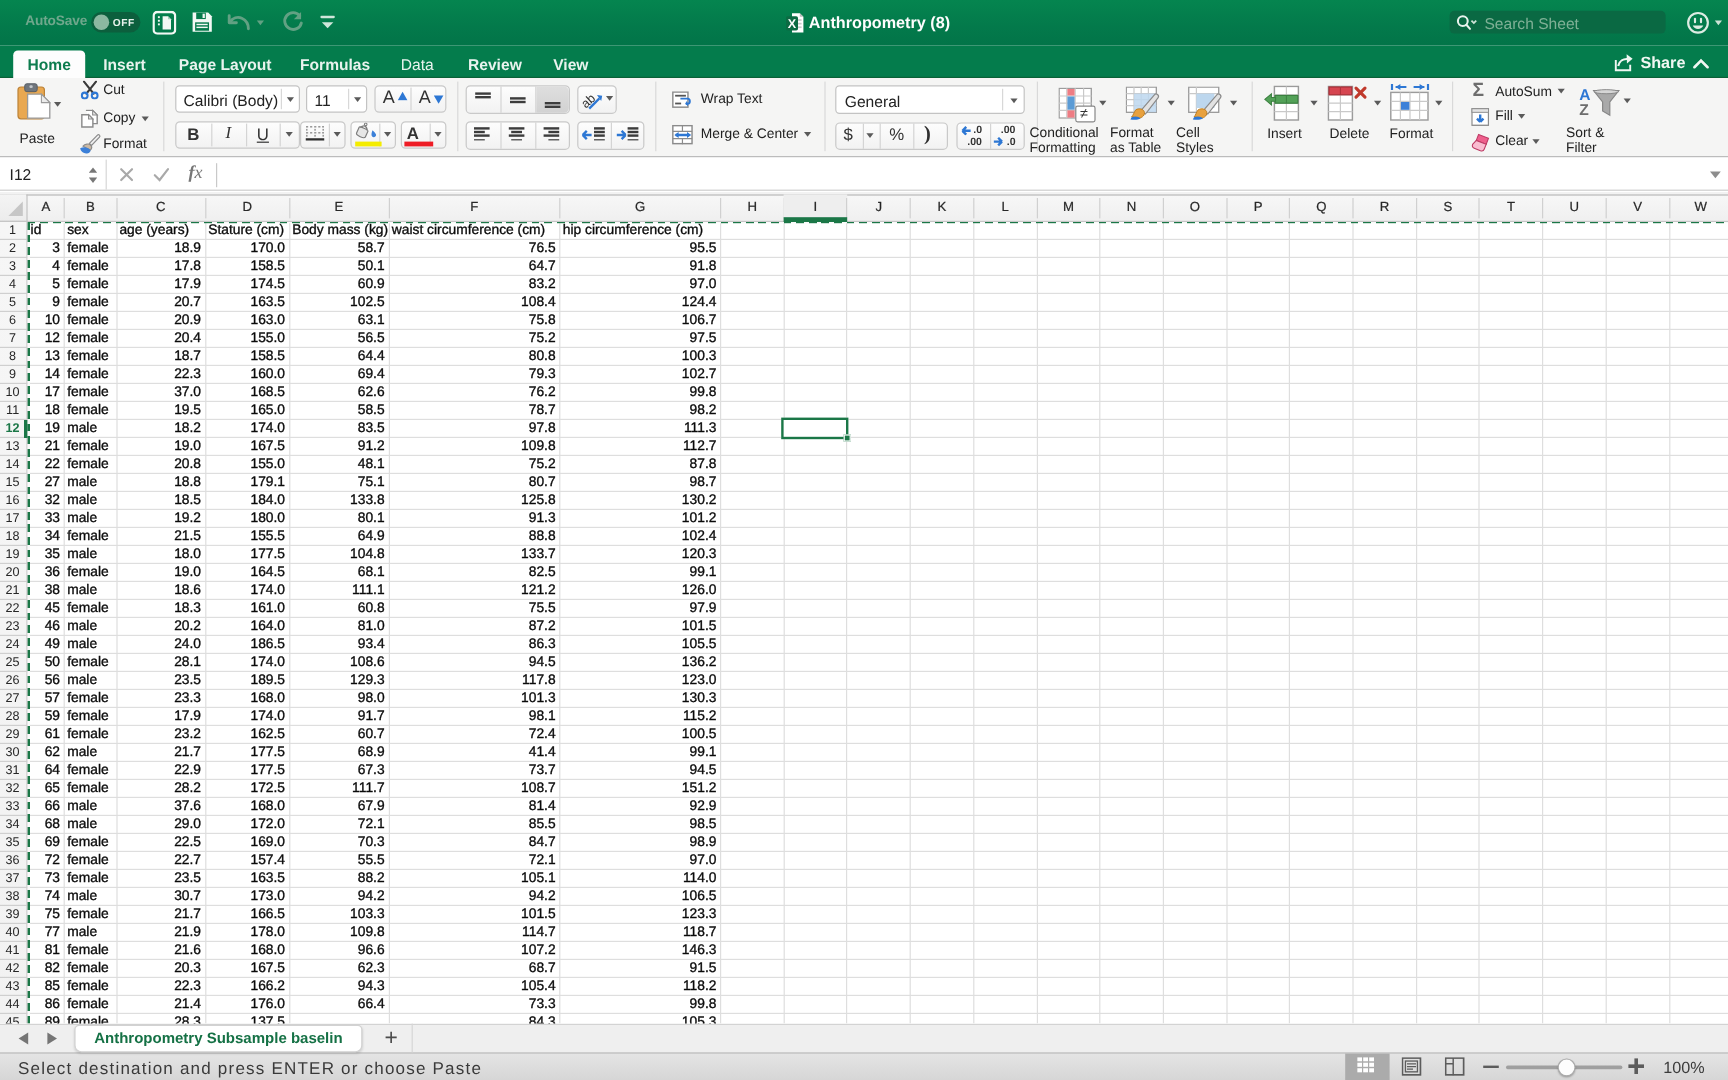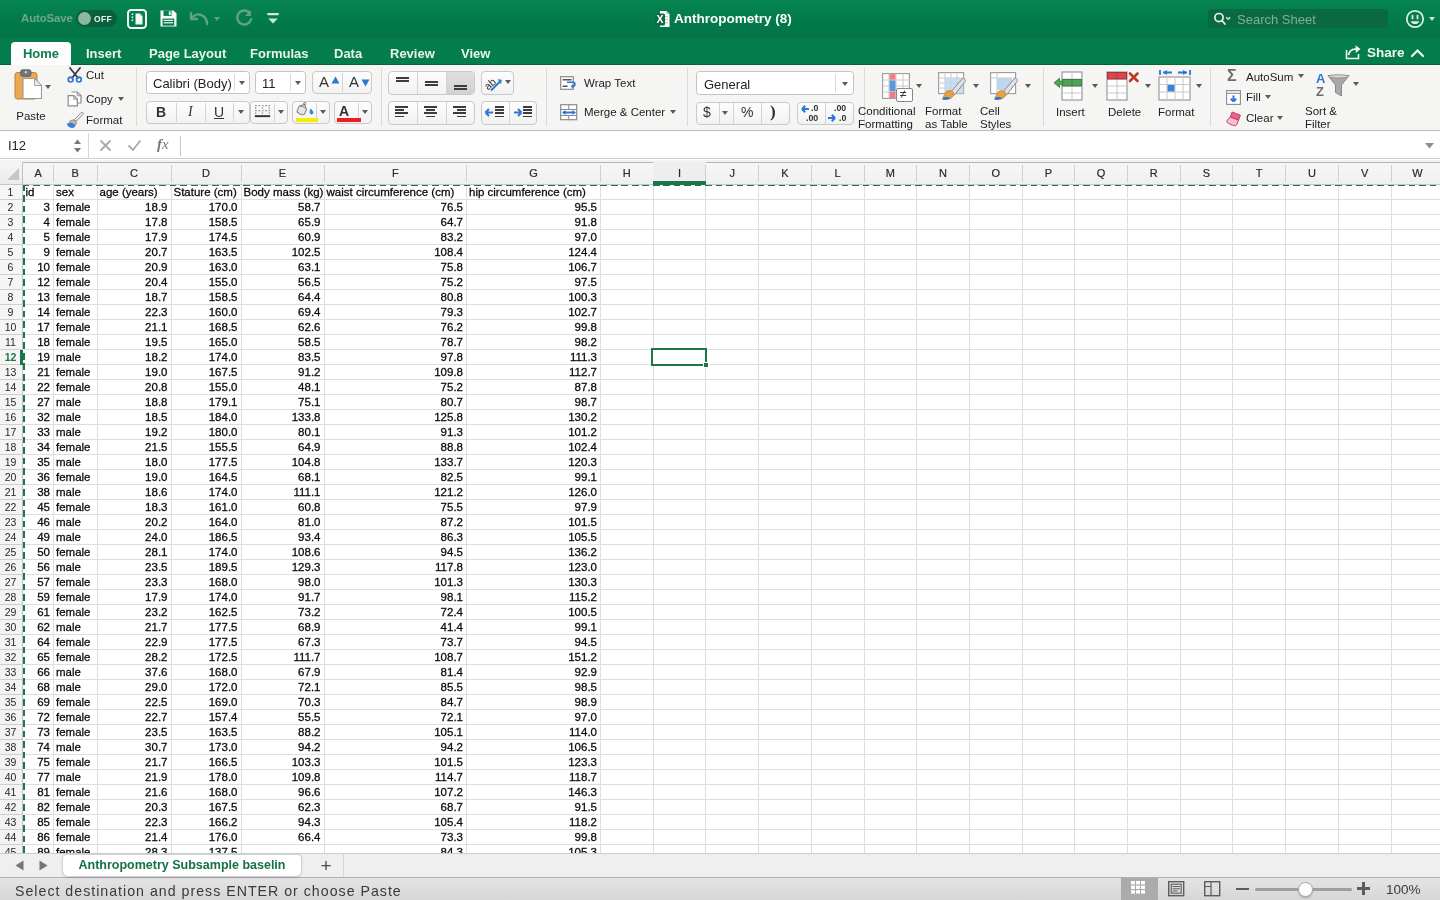--- a/index.html
+++ b/index.html
@@ -94,21 +94,21 @@
 <circle cx="10" cy="10" r="8.2" fill="none" stroke="#ddecE3" stroke-width="1.8"></circle>
 <rect x="6.6" y="5.8" width="1.8" height="4.6" rx="0.9" fill="#ddecE3"></rect>
     <rect x="11.6" y="5.8" width="1.8" height="4.6" rx="0.9" fill="#ddecE3"></rect>
 <path d="M5.6 12.2 A 4.8 4.8 0 0 0 14.4 12.2z" fill="#ddecE3"></path>
 </svg>
 <div class="ab dd" style="left:1429px;top:17px;border-top-color:#cfe3d7"></div>
 <div class="ab" style="left:11px;top:42px;width:60px;height:23px;background:#fdfdfd;border-radius:4px 4px 0 0;text-align:center;font-size:13px;font-weight:bold;color:#0d7c4e;line-height:23px">Home</div>
 <div class="ab" style="left:86px;top:41px;font-size:13px;font-weight:bold;color:#e9f3ee;line-height:25px">Insert</div>
 <div class="ab" style="left:149px;top:41px;font-size:13px;font-weight:bold;color:#e9f3ee;line-height:25px">Page Layout</div>
 <div class="ab" style="left:250px;top:41px;font-size:13px;font-weight:bold;color:#e9f3ee;line-height:25px">Formulas</div>
-<div class="ab" style="left:334px;top:41px;font-size:13px;font-weight:bold;color:#e9f3ee;line-height:25px">Data</div>
+<div class="ab" style="left:334px;top:41px;font-size:13px;font-weight:normal;color:#e9f3ee;line-height:25px">Data</div>
 <div class="ab" style="left:390px;top:41px;font-size:13px;font-weight:bold;color:#e9f3ee;line-height:25px">Review</div>
 <div class="ab" style="left:461px;top:41px;font-size:13px;font-weight:bold;color:#e9f3ee;line-height:25px">View</div>
 <svg class="ab" style="left:1345px;top:44px" width="17" height="16" viewBox="0 0 17 16">
 <path d="M1.5 6v8.5h12V10" fill="none" stroke="#f0f7f2" stroke-width="1.6"></path>
 <path d="M3.5 11 C4.5 6.5 8 4.8 11.5 5.2" fill="none" stroke="#f0f7f2" stroke-width="1.8"></path>
 <path d="M10.5 1.2 15.5 5 10.8 9z" fill="#f0f7f2"></path>
 </svg>
 <div class="ab" style="left:1367px;top:45px;font-size:13.5px;font-weight:bold;color:#f0f7f2">Share</div>
 <svg class="ab" style="left:1410px;top:48px" width="15" height="10" viewBox="0 0 15 10">
     <path d="M2 8 7.5 2.5 13 8" fill="none" stroke="#f0f7f2" stroke-width="2.2" stroke-linecap="round"></path>
@@ -634,21 +634,21 @@
 <div class="c" style="left:56.0px;top:15.0px">female</div>
 <div class="c r" style="left:97px;top:15.0px;width:70.5px">18.9</div>
 <div class="c r" style="left:171px;top:15.0px;width:66.5px">170.0</div>
 <div class="c r" style="left:241px;top:15.0px;width:79.5px">58.7</div>
 <div class="c r" style="left:324px;top:15.0px;width:139.0px">76.5</div>
 <div class="c r" style="left:466.5px;top:15.0px;width:130.5px">95.5</div>
 <div class="c r" style="left:23px;top:30.0px;width:27.0px">4</div>
 <div class="c" style="left:56.0px;top:30.0px">female</div>
 <div class="c r" style="left:97px;top:30.0px;width:70.5px">17.8</div>
 <div class="c r" style="left:171px;top:30.0px;width:66.5px">158.5</div>
-<div class="c r" style="left:241px;top:30.0px;width:79.5px">65.9</div>
+<div class="c r" style="left:241px;top:30.0px;width:79.5px">50.1</div>
 <div class="c r" style="left:324px;top:30.0px;width:139.0px">64.7</div>
 <div class="c r" style="left:466.5px;top:30.0px;width:130.5px">91.8</div>
 <div class="c r" style="left:23px;top:45.0px;width:27.0px">5</div>
 <div class="c" style="left:56.0px;top:45.0px">female</div>
 <div class="c r" style="left:97px;top:45.0px;width:70.5px">17.9</div>
 <div class="c r" style="left:171px;top:45.0px;width:66.5px">174.5</div>
 <div class="c r" style="left:241px;top:45.0px;width:79.5px">60.9</div>
 <div class="c r" style="left:324px;top:45.0px;width:139.0px">83.2</div>
 <div class="c r" style="left:466.5px;top:45.0px;width:130.5px">97.0</div>
 <div class="c r" style="left:23px;top:60.0px;width:27.0px">9</div>
@@ -681,21 +681,21 @@
 <div class="c r" style="left:466.5px;top:105.0px;width:130.5px">100.3</div>
 <div class="c r" style="left:23px;top:120.0px;width:27.0px">14</div>
 <div class="c" style="left:56.0px;top:120.0px">female</div>
 <div class="c r" style="left:97px;top:120.0px;width:70.5px">22.3</div>
 <div class="c r" style="left:171px;top:120.0px;width:66.5px">160.0</div>
 <div class="c r" style="left:241px;top:120.0px;width:79.5px">69.4</div>
 <div class="c r" style="left:324px;top:120.0px;width:139.0px">79.3</div>
 <div class="c r" style="left:466.5px;top:120.0px;width:130.5px">102.7</div>
 <div class="c r" style="left:23px;top:135.0px;width:27.0px">17</div>
 <div class="c" style="left:56.0px;top:135.0px">female</div>
-<div class="c r" style="left:97px;top:135.0px;width:70.5px">21.1</div>
+<div class="c r" style="left:97px;top:135.0px;width:70.5px">37.0</div>
 <div class="c r" style="left:171px;top:135.0px;width:66.5px">168.5</div>
 <div class="c r" style="left:241px;top:135.0px;width:79.5px">62.6</div>
 <div class="c r" style="left:324px;top:135.0px;width:139.0px">76.2</div>
 <div class="c r" style="left:466.5px;top:135.0px;width:130.5px">99.8</div>
 <div class="c r" style="left:23px;top:150.0px;width:27.0px">18</div>
 <div class="c" style="left:56.0px;top:150.0px">female</div>
 <div class="c r" style="left:97px;top:150.0px;width:70.5px">19.5</div>
 <div class="c r" style="left:171px;top:150.0px;width:66.5px">165.0</div>
 <div class="c r" style="left:241px;top:150.0px;width:79.5px">58.5</div>
 <div class="c r" style="left:324px;top:150.0px;width:139.0px">78.7</div>
@@ -816,21 +816,21 @@
 <div class="c" style="left:56.0px;top:405.0px">female</div>
 <div class="c r" style="left:97px;top:405.0px;width:70.5px">17.9</div>
 <div class="c r" style="left:171px;top:405.0px;width:66.5px">174.0</div>
 <div class="c r" style="left:241px;top:405.0px;width:79.5px">91.7</div>
 <div class="c r" style="left:324px;top:405.0px;width:139.0px">98.1</div>
 <div class="c r" style="left:466.5px;top:405.0px;width:130.5px">115.2</div>
 <div class="c r" style="left:23px;top:420.0px;width:27.0px">61</div>
 <div class="c" style="left:56.0px;top:420.0px">female</div>
 <div class="c r" style="left:97px;top:420.0px;width:70.5px">23.2</div>
 <div class="c r" style="left:171px;top:420.0px;width:66.5px">162.5</div>
-<div class="c r" style="left:241px;top:420.0px;width:79.5px">73.2</div>
+<div class="c r" style="left:241px;top:420.0px;width:79.5px">60.7</div>
 <div class="c r" style="left:324px;top:420.0px;width:139.0px">72.4</div>
 <div class="c r" style="left:466.5px;top:420.0px;width:130.5px">100.5</div>
 <div class="c r" style="left:23px;top:435.0px;width:27.0px">62</div>
 <div class="c" style="left:56.0px;top:435.0px">male</div>
 <div class="c r" style="left:97px;top:435.0px;width:70.5px">21.7</div>
 <div class="c r" style="left:171px;top:435.0px;width:66.5px">177.5</div>
 <div class="c r" style="left:241px;top:435.0px;width:79.5px">68.9</div>
 <div class="c r" style="left:324px;top:435.0px;width:139.0px">41.4</div>
 <div class="c r" style="left:466.5px;top:435.0px;width:130.5px">99.1</div>
 <div class="c r" style="left:23px;top:450.0px;width:27.0px">64</div>

